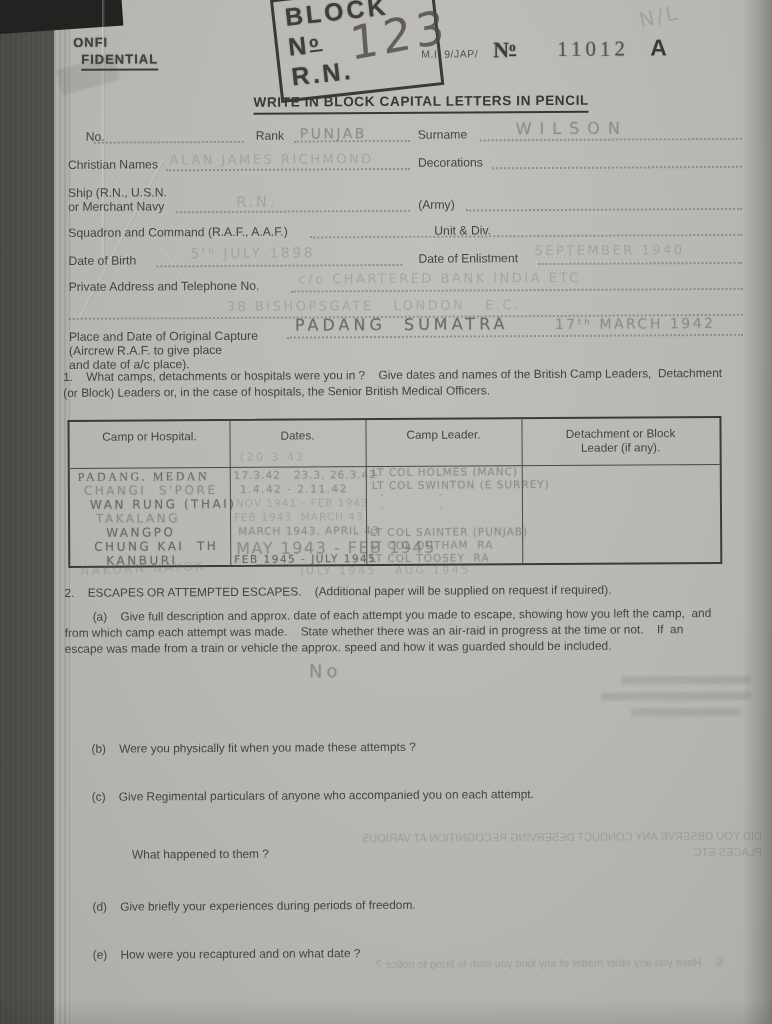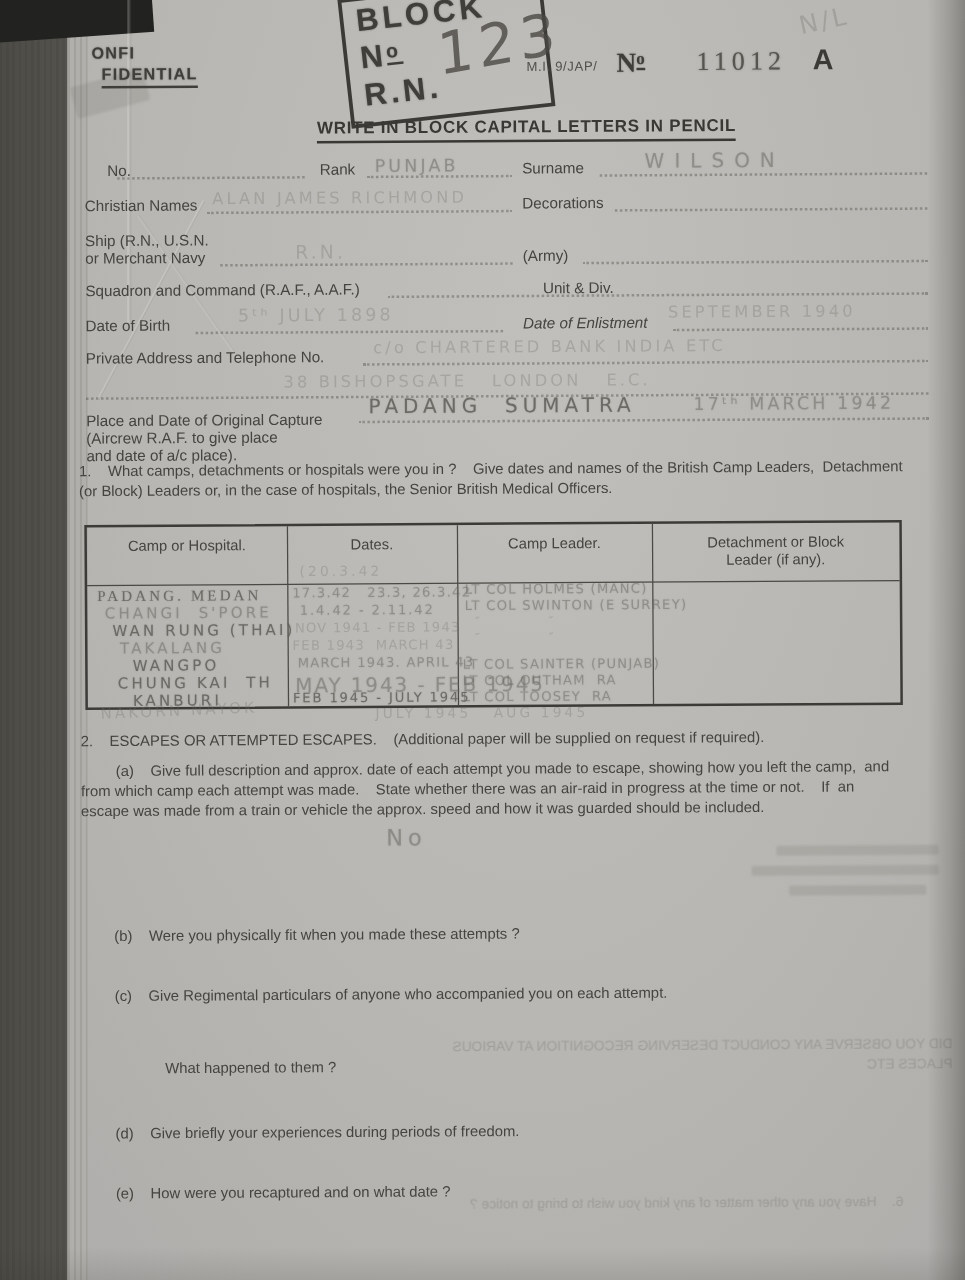--- a/index.html
+++ b/index.html
@@ -108,21 +108,21 @@
     <div class="typed" style="left:436px;top:184px;margin-top:40px;">Unit &amp; Div.</div>
     <div class="typed" style="left:420px;top:198px;">(Army)</div>
     <div class="dot" style="left:468px;top:210px;width:276px;"></div>
 
     <div class="typed" style="left:70px;top:224px;">Squadron and Command (R.A.F., A.A.F.)</div>
     <div class="dot" style="left:312px;top:236px;width:432px;"></div>
 
     <div class="typed" style="left:70px;top:252px;">Date of Birth</div>
     <div class="dot" style="left:158px;top:264px;width:246px;"></div>
     <div class="hw vfaint" style="left:192px;top:244px;font-size:14px;">5ᵗʰ JULY 1898</div>
-    <div class="typed" style="left:420px;top:252px;font-style:italic;">Date of Enlistment</div>
+    <div class="typed" style="left:420px;top:252px;">Date of Enlistment</div>
     <div class="dot" style="left:540px;top:264px;width:204px;"></div>
     <div class="hw vfaint" style="left:536px;top:244px;font-size:13px;">SEPTEMBER 1940</div>
 
     <div class="typed" style="left:70px;top:278px;">Private Address and Telephone No.</div>
     <div class="dot" style="left:292px;top:290px;width:452px;"></div>
     <div class="hw vfaint" style="left:300px;top:271px;font-size:13px;">c/o CHARTERED BANK INDIA ETC</div>
     <div class="dot" style="left:70px;top:316px;width:674px;"></div>
     <div class="hw vfaint" style="left:228px;top:298px;font-size:13px;">38 BISHOPSGATE   LONDON   E.C.</div>
 
     <div class="typed" style="left:70px;top:328px;">Place and Date of Original Capture</div>

